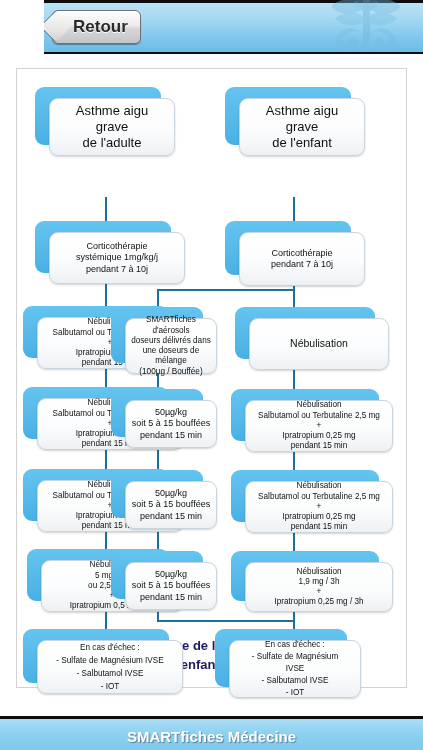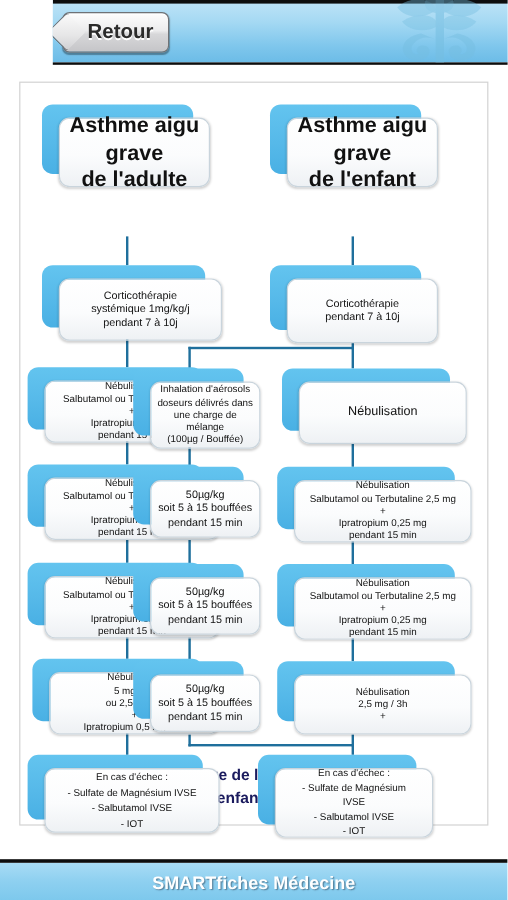--- a/index.html
+++ b/index.html
@@ -71,21 +71,21 @@
     position:absolute;left:14px;top:11px;width:100%;height:100%;
     background:linear-gradient(to bottom,#ffffff 0%,#fbfcfd 55%,#eef1f4 100%);
     border:1px solid #c9d4dc;border-radius:9px;
     box-sizing:border-box;
     display:flex;align-items:center;justify-content:center;
     text-align:center;
     color:#111111;
     box-shadow:0 1px 2px rgba(0,0,0,.18);
   }
   .face .lines{width:100%;padding:0 4px;box-sizing:border-box;line-height:1.25;}
-  .t-big{font-size:18px;font-weight:bold;}
+  .t-big{font-size:13px;}
   .t-mid{font-size:10.5px;}
   .t-sm{font-size:9px;}
   .t-xs{font-size:8.2px;}
   .caption{
     position:absolute;left:0;top:568px;width:391px;text-align:center;
     font-size:13px;font-weight:700;color:#1b1b5e;line-height:1.45;
   }
   
   .footer{
     position:absolute;left:0;top:716px;width:423px;height:34px;
@@ -252,23 +252,23 @@
           <div>Corticothérapie</div>
           <div>pendant 7 à 10j</div>
         </div>
       </div>
     </div>
 
     <div class="node" style="left:94px;top:238px;width:92px;height:56px;">
       <div class="shadow"></div>
       <div class="face">
         <div class="lines t-xs">
-          <div>Inhalation d'aérosols</div>
+          <div>SMARTfiches d'aérosols</div>
           <div>doseurs délivrés dans</div>
-          <div>une charge de</div>
+          <div>une doseurs de</div>
           <div>mélange</div>
           <div>(100µg / Bouffée)</div>
         </div>
       </div>
     </div>
 
     <div class="node" style="left:94px;top:320px;width:92px;height:48px;">
       <div class="shadow"></div>
       <div class="face">
         <div class="lines t-sm">
@@ -334,22 +334,23 @@
           <div>pendant 15 min</div>
         </div>
       </div>
     </div>
 
     <div class="node" style="left:214px;top:482px;width:148px;height:50px;">
       <div class="shadow"></div>
       <div class="face">
         <div class="lines t-xs">
           <div>Nébulisation</div>
-          <div>2,5 mg / 3h</div>
-          <div>+</div>
+          <div>1,9 mg / 3h</div>
+          <div>+</div>
+          <div>Ipratropium 0,25 mg / 3h</div>
         </div>
       </div>
     </div>
 
     <div class="node" style="left:198px;top:560px;width:132px;height:58px;">
       <div class="shadow"></div>
       <div class="face">
         <div class="lines t-xs" style="line-height:1.45;">
           <div>En cas d'échec :</div>
           <div>- Sulfate de Magnésium</div>

